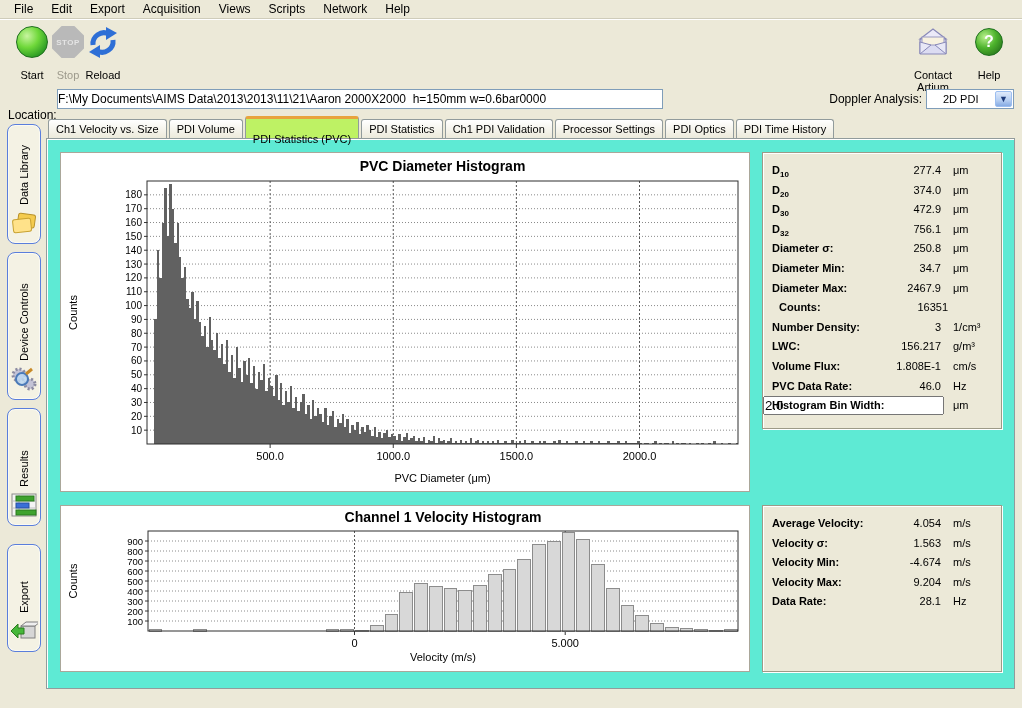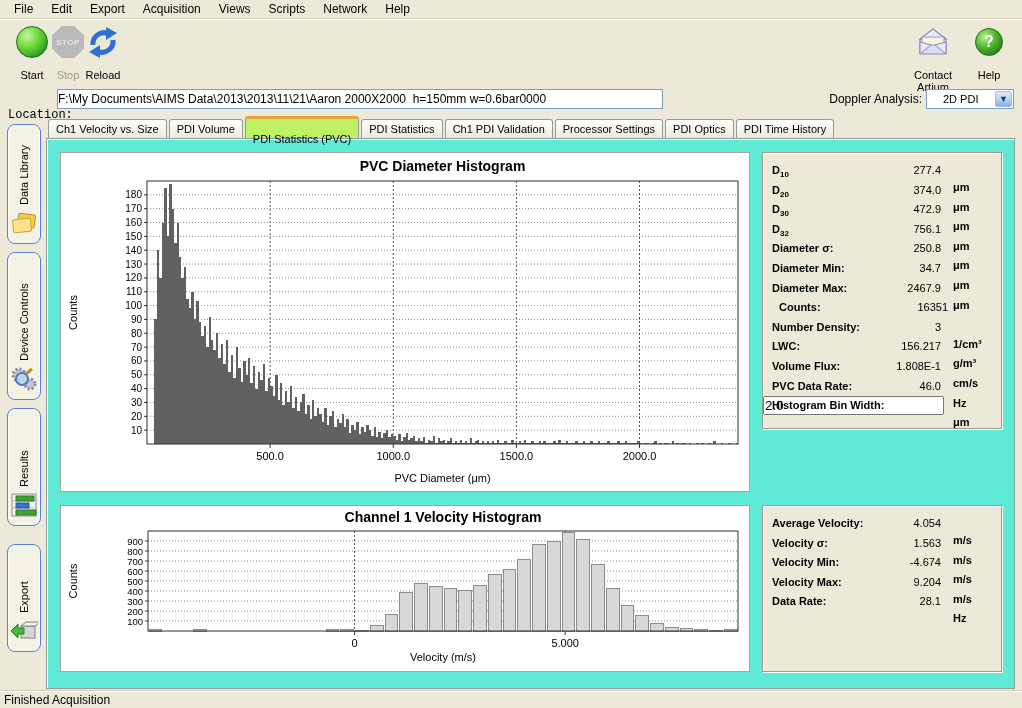--- a/index.html
+++ b/index.html
@@ -35,21 +35,21 @@
   }
   .lbl.dim { color:#9d9a8c; }
   .help-ball {
     width:28px; height:28px; border-radius:50%;
     background: radial-gradient(circle at 9px 8px, #b8f08c, #4db32c 45%, #2d7d1e 80%);
     border:1px solid #1e6f1e; color:#fff; font-weight:bold; font-size:16px;
     display:flex; align-items:center; justify-content:center;
   }
   
   .locrow { position:absolute; left:0; top:88px; width:1022px; height:24px; font-size:12px; }
-  .loclabel { position:absolute; left:8px; top:20px;font-family:Liberation Mono, monospace; }
+  .loclabel { position:absolute; left:8px; top:20px; }
   .locinput {
     position:absolute; left:57px; top:1px; width:606px; height:20px;
     border:1px solid #7f9db9; background:#fff; font-size:12px;
     font-family:"Liberation Sans",sans-serif; padding:1px 0; white-space:pre;
   }
   .doplabel { position:absolute; right:100px; top:4px; }
   .dropdown {
     position:absolute; right:8px; top:1px; width:88px; height:20px;
     border:1px solid #7f9db9; background:#fff; display:flex; align-items:center;
   }
@@ -101,21 +101,21 @@
     position:absolute; background:#ece9d8;
     border:1px solid #9d9a87; box-shadow: inset 1px 1px 0 #ffffff, 1px 1px 0 #ffffff;
     font-size:11px;
   }
   #stats1 { left:715px; top:13px; width:240px; height:277px; }
   #stats2 { left:715px; top:366px; width:240px; height:167px; }
   .srow { position:absolute; left:0; width:100%; height:19px; }
   .srow .slabel { position:absolute; left:9px; top:3px; font-weight:bold; white-space:nowrap; }
   .srow .slabel sub { font-size:8px; font-weight:bold; }
   .srow .sval { position:absolute; right:60px; top:3px; width:90px; text-align:right; }
-  .srow .sunit { position:absolute; left:190px; top:3px; font-weight:bold;margin-top:17px; }
+  .srow .sunit { position:absolute; left:190px; top:3px; font-weight:normal; }
   
   .statusbar {
     position:absolute; left:0; top:690px; width:1022px; height:18px;
     border-top:1px solid #cfccba; box-shadow: inset 0 1px 0 #ffffff;
     font-size:12px; padding:2px 0 0 4px;
   }
   svg text { font-family:"Liberation Sans", sans-serif; }
 </style>
 </head>
 <body>
@@ -688,16 +688,13 @@
           <span class="sunit">m/s</span>
         </div>
         <div class="srow" style="top: 86px;">
           <span class="slabel">Data Rate:</span>
           <span class="sval">28.1</span>
           <span class="sunit">Hz</span>
         </div>
       </div>
   </div>
 
-  <div class="statusbar">
-    <span>Finished Acquisition</span>
-  </div>
 </div>
 
 </body></html>

